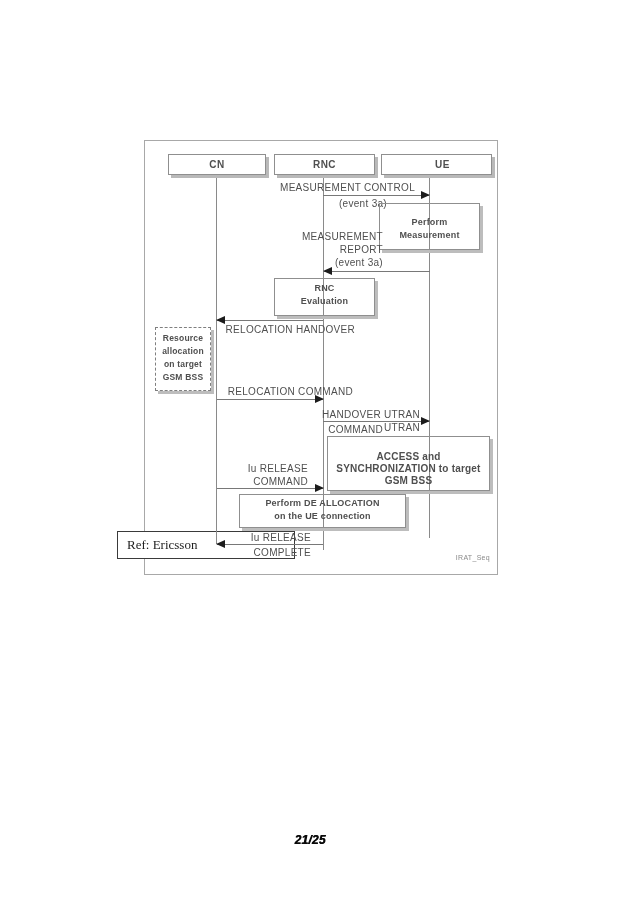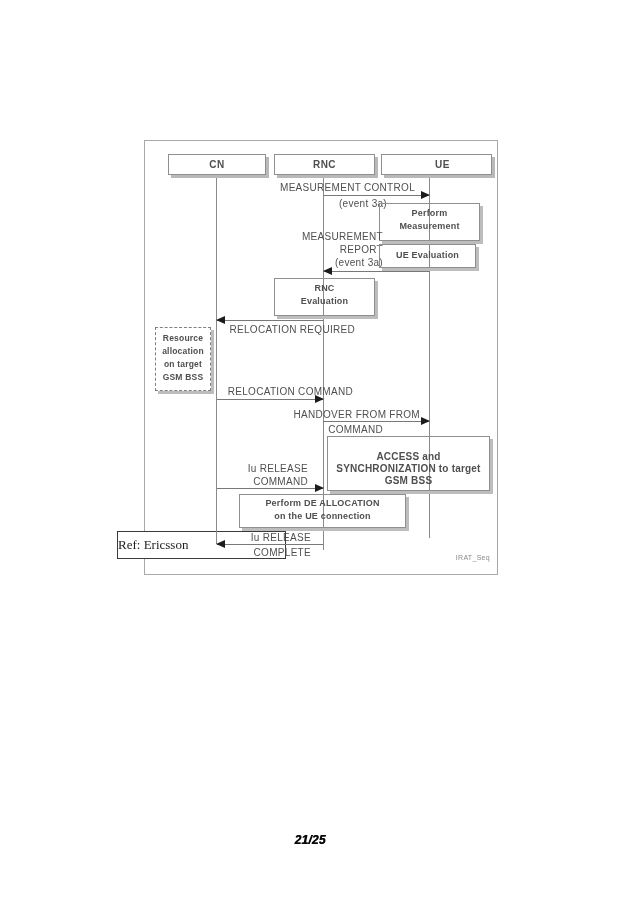--- a/index.html
+++ b/index.html
@@ -65,21 +65,21 @@
     color:#8a8a8a;font-size:7px;letter-spacing:0.3px;z-index:2;
   }
   
   .ref-box{
     position:absolute;left:117px;top:531px;
     width:167px;height:26px;
     border:1px solid #3a3a3a;
     display:flex;align-items:center;
     font-family:"Liberation Serif", serif;
     font-size:13px;color:#1c1c1c;
-    background:#ffffff;
+    padding-left:9px;background:#ffffff;
   }
   .page-number{
     position:absolute;left:0;top:833px;width:620px;
     text-align:center;
     font-size:12px;font-weight:bold;font-style:italic;
     color:#0a0a0a;letter-spacing:0.2px;
     text-shadow:0.6px 0 0 #0a0a0a;
   }
 </style>
 </head>
@@ -95,58 +95,55 @@
 
     <div class="lifeline" style="left:71px;top:32px;height:371px;"></div>
     <div class="lifeline" style="left:178px;top:32px;height:377px;"></div>
     <div class="lifeline" style="left:284px;top:32px;height:365px;"></div>
 
     <div class="mlabel" style="left:128px;top:40px;width:142px;">MEASUREMENT CONTROL</div>
     <div class="mline" style="left:178px;top:54px;width:106px;"></div>
     <div class="ah-right" style="left:276px;top:50px;"></div>
     <div class="mlabel" style="left:162px;top:56px;width:80px;">(event 3a)</div>
 
-    <div class="abox" style="left:234px;top:62px;width:99px;height:33px;padding-top:3px;">
+    <div class="abox" style="left:234px;top:62px;width:99px;height:33px;padding-top:12px;">
       <div class="ln">Perform</div>
       <div class="ln">Measurement</div>
     </div>
 
     <div class="mlabel" style="left:138px;top:89px;width:100px;">
       <div>MEASUREMENT</div>
       <div>REPORT</div>
       <div>(event 3a)</div>
     </div>
 
-    <div class="abox" style="left:234px;top:103px;width:95px;height:22px;line-height:21px;">
-      <div>UE Evaluation</div>
-    </div>
     <div class="mline" style="left:179px;top:130px;width:106px;"></div>
     <div class="ah-left" style="left:178px;top:126px;"></div>
 
     <div class="abox" style="left:129px;top:137px;width:99px;height:33px;padding-top:3px;">
       <div class="ln">RNC</div>
       <div class="ln">Evaluation</div>
     </div>
 
     <div class="mline" style="left:72px;top:179px;width:106px;"></div>
     <div class="ah-left" style="left:71px;top:175px;"></div>
-    <div class="mlabel" style="left:77px;top:182px;width:133px;">RELOCATION REQUIRED</div>
+    <div class="mlabel" style="left:77px;top:182px;width:133px;">RELOCATION HANDOVER</div>
 
     <div class="abox dashed" style="left:10px;top:186px;width:54px;height:58px;padding-top:4px;font-size:8.5px;">
       <div class="ln">Resource</div>
       <div class="ln">allocation</div>
       <div class="ln">on target</div>
       <div class="ln">GSM BSS</div>
     </div>
 
     <div class="mlabel" style="left:78px;top:244px;width:130px;">RELOCATION COMMAND</div>
     <div class="mline" style="left:72px;top:258px;width:106px;"></div>
     <div class="ah-right" style="left:170px;top:254px;"></div>
 
-    <div class="mlabel" style="left:140px;top:267px;width:135px;">HANDOVER FROM FROM</div>
+    <div class="mlabel" style="left:140px;top:267px;width:135px;">HANDOVER UTRAN UTRAN</div>
     <div class="mline" style="left:178px;top:280px;width:106px;"></div>
     <div class="ah-right" style="left:276px;top:276px;"></div>
     <div class="mlabel" style="left:178px;top:282px;width:60px;">COMMAND</div>
 
     <div class="abox" style="left:182px;top:295px;width:161px;height:39px;padding-top:14px;font-size:10px;">
       <div style="line-height:12px;">ACCESS and</div>
       <div style="line-height:12px;">SYNCHRONIZATION to target</div>
       <div style="line-height:12px;">GSM BSS</div>
     </div>
 

